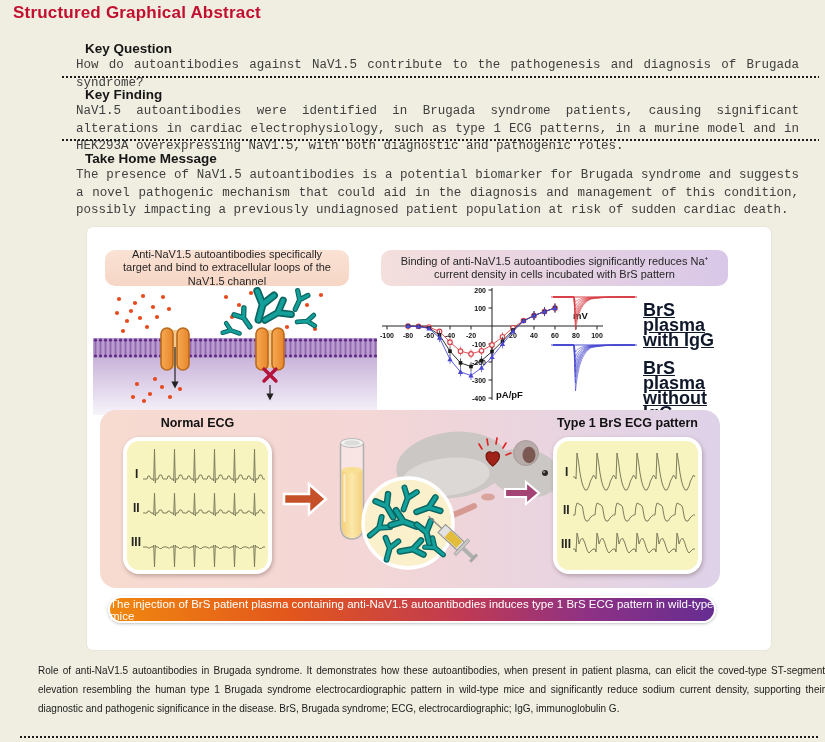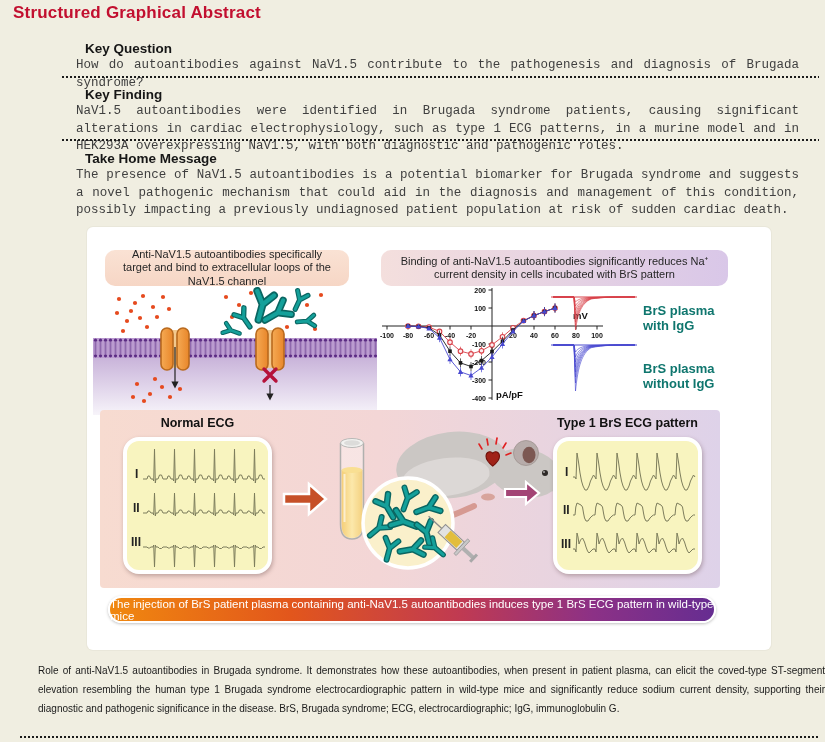--- a/index.html
+++ b/index.html
@@ -6,22 +6,22 @@
   body{width:825px;height:742px;background:#f0eee1;font-family:"Liberation Sans",sans-serif;color:#1c1c1c;position:relative;overflow:hidden;}
   .abs{position:absolute;}
   #page-title{left:13px;top:3px;font-size:17px;font-weight:bold;color:#c20f2f;letter-spacing:.2px;}
   .sec-head{left:85px;font-size:13.5px;font-weight:bold;color:#161616;}
   .sec-body{left:76px;width:723px;font-size:12.5px;line-height:17.5px;text-align:justify;color:#404040;font-family:Liberation Mono, monospace;}
   .dotted{height:2px;background-image:repeating-linear-gradient(90deg,#1b1b1b 0 2px,transparent 2px 4px);}
   #card{left:87px;top:227px;width:648px;height:423px;background:#ffffff;border-radius:6px;box-shadow:0 0 0 1px #e9e7da;padding-left:36px;}
   .topbox{top:23px;height:36px;border-radius:10px;display:flex;align-items:center;justify-content:center;text-align:center;font-size:11px;line-height:13.5px;color:#262626;padding:2px 14px;box-sizing:border-box;}
   #leftbox{left:18px;width:244px;background:linear-gradient(180deg,#fae2d4,#f6d6c5);}
   #rightbox{left:294px;width:347px;background:linear-gradient(90deg,#f4dfdd,#d9c7e8);}
-  .trace-label{left:556px;width:95px;font-size:13px;font-weight:bold;line-height:15px;color:#0f766e;}
-  #panel{left:13px;top:183px;width:620px;height:178px;border-radius:4px;background:linear-gradient(90deg,#f7dbd0 0%,#f3d6d6 45%,#ded2e9 100%);}
+  .trace-label{left:556px;width:95px;font-size:18px;font-weight:bold;line-height:15px;color:#0f172a;text-decoration:underline;}
+  #panel{left:13px;top:183px;width:620px;height:178px;border-radius:16px;background:linear-gradient(90deg,#f7dbd0 0%,#f3d6d6 45%,#ded2e9 100%);}
   .ecg-title{top:6px;font-size:12.5px;font-weight:bold;color:#111;text-align:center;}
   .ecg-box{top:27px;width:149px;height:137px;background:#f8f4bf;border:4px solid #ffffff;border-radius:16px;box-sizing:border-box;box-shadow:1px 2px 4px rgba(90,60,60,.35);}
   .lead-label{font-size:12px;font-weight:bold;color:#222;}
   #banner{left:21px;top:369px;width:608px;height:27px;border-radius:14px;border:2px solid #fff;box-sizing:border-box;background:linear-gradient(90deg,#f0880f 0%,#e2561c 30%,#c03a52 58%,#8c3186 80%,#662d91 100%);display:flex;align-items:center;justify-content:center;color:#fff;font-size:11.5px;box-shadow:0 1px 3px rgba(0,0,0,.25);}
   #caption{left:38px;top:661px;width:787px;font-size:10px;line-height:19px;text-align:justify;color:#1a1a1a;}
   svg{display:block;}
 </style>
 </head>
 <body>
 

